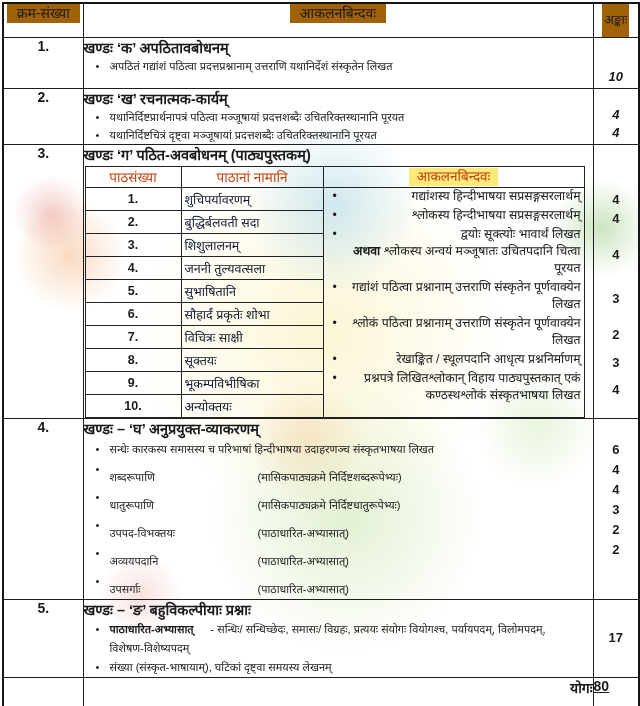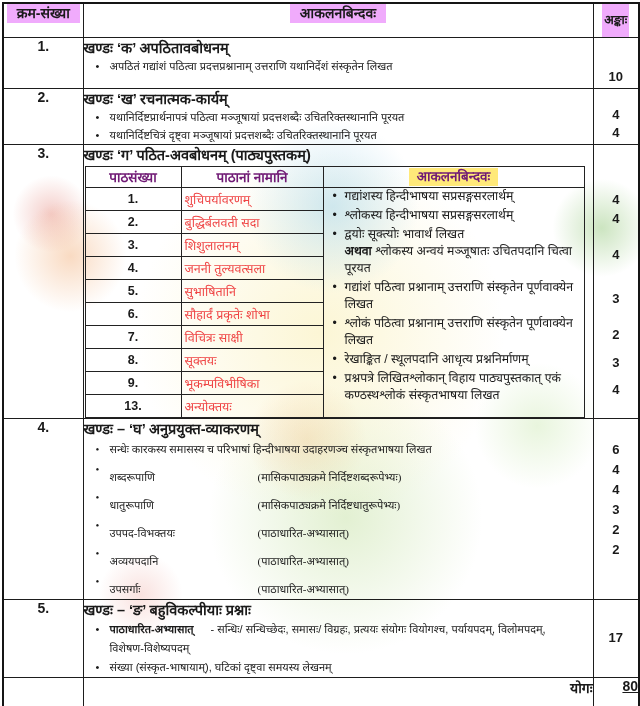--- a/index.html
+++ b/index.html
@@ -15,49 +15,49 @@
       radial-gradient(circle 55px at 8% 30%, rgba(215,75,60,.28), rgba(215,75,60,0) 70%),
       radial-gradient(circle 70px at 94% 32%, rgba(120,185,90,.38), rgba(120,185,90,0) 70%),
       radial-gradient(circle 85px at 48% 62%, rgba(244,178,128,.40), rgba(244,178,128,0) 70%),
       radial-gradient(circle 60px at 22% 84%, rgba(228,120,108,.22), rgba(228,120,108,0) 70%),
       radial-gradient(circle 90px at 84% 60%, rgba(205,233,180,.45), rgba(205,233,180,0) 70%);}
   table.main{position:relative;z-index:1;border-collapse:collapse;table-layout:fixed;
     width:636px;margin:2px;border:2.5px solid #151515;}
   table.main > tbody > tr > td{border:1.5px solid #1d1d1d;vertical-align:top;padding:0;background:transparent;}
   .c{text-align:center;}
   tr.head td{height:20px;vertical-align:middle;}
-  .hl{background:#f0abfc;padding:0 10px;font-weight:bold;font-size:14px;display:inline-block;line-height:19px;}
+  .hl{background:#a16207;padding:0 10px;font-weight:normal;font-size:14px;display:inline-block;line-height:19px;}
   td.num{text-align:center;font-weight:bold;font-size:14px;padding-top:3px;}
   td.content{padding:1px 4px 0 4px;}
   .sec-title{font-weight:bold;font-size:14.5px;line-height:20px;white-space:nowrap;}
   .bullet{position:relative;padding-left:26px;font-size:11px;line-height:17.5px;white-space:nowrap;overflow:hidden;}
   .bullet::before{content:"\2022";position:absolute;left:12px;}
-  .bullet.b20{line-height:20px;font-family:Liberation Serif, serif;}
+  .bullet.b20{line-height:20px;}
   .bullet.wrap{white-space:normal;line-height:19px;overflow:visible;}
   .bullet b{margin-right:17px;}
   .term{display:inline-block;width:148px;margin-top:8px;}
   td.marks{text-align:center;font-weight:bold;font-size:13px;vertical-align:top;}
   td.marks.bottom{vertical-align:bottom;padding-bottom:3px;}
-  td.marks .ml{line-height:17.5px;}
+  td.marks .ml{line-height:17.5px;font-style:italic;}
   td.marks .ml20{line-height:20px;}
   
   table.nested{border-collapse:collapse;table-layout:fixed;width:500px;margin:1px 0 0 1px;}
   table.nested th,table.nested td{border:1.4px solid #222;padding:0 3px;font-size:12.5px;}
-  table.nested th{height:20px;color:#701a75;font-size:13.5px;font-weight:bold;text-align:center;vertical-align:middle;}
+  table.nested th{height:20px;color:#c2410c;font-size:13.5px;font-weight:normal;text-align:center;vertical-align:middle;}
   .hl2{background:#ffe979;padding:0 8px;display:inline-block;line-height:18px;}
   td.lno{height:22px;text-align:center;font-weight:bold;vertical-align:middle;}
-  td.lname{vertical-align:middle;color:#ef4444;}
-  td.points{vertical-align:top;padding-top:2px;}
+  td.lname{vertical-align:middle;color:#0f172a;}
+  td.points{vertical-align:top;padding-top:2px;text-align:right;}
   .pt{position:relative;padding-left:18px;font-size:12.3px;line-height:17px;margin-bottom:2px;}
   .pt::before{content:"\2022";position:absolute;left:6px;}
   td.marks3{position:relative;}
   td.marks3 .am{position:absolute;left:0;width:100%;text-align:center;line-height:17px;}
   
   td.flabel{text-align:right;padding:2px 8px 0 0;font-weight:bold;font-size:14px;vertical-align:middle;}
-  td.fval{text-align:right;font-weight:bold;font-size:14px;vertical-align:middle;text-decoration:underline;}
+  td.fval{text-align:left;font-weight:bold;font-size:14px;vertical-align:middle;text-decoration:underline;}
 </style>
 </head>
 <body>
 
 <div class="page">
   <div class="watermark"></div>
 
   <table class="main">
     <colgroup>
         <col style="width:80px">
@@ -153,21 +153,21 @@
                 </tr>
           <tr>
                   <td class="lno">8.</td>
                   <td class="lname">सूक्तयः</td>
                 </tr>
           <tr>
                   <td class="lno">9.</td>
                   <td class="lname">भूकम्पविभीषिका</td>
                 </tr>
           <tr>
-                  <td class="lno">13.</td>
+                  <td class="lno">10.</td>
                   <td class="lname">अन्योक्तयः</td>
                 </tr>
           </tbody>
         </table>
       </td>
       <td class="marks marks3">
         <div class="am" style="top:46px">4</div>
         <div class="am" style="top:65px">4</div>
         <div class="am" style="top:101px">4</div>
         <div class="am" style="top:145px">3</div>

